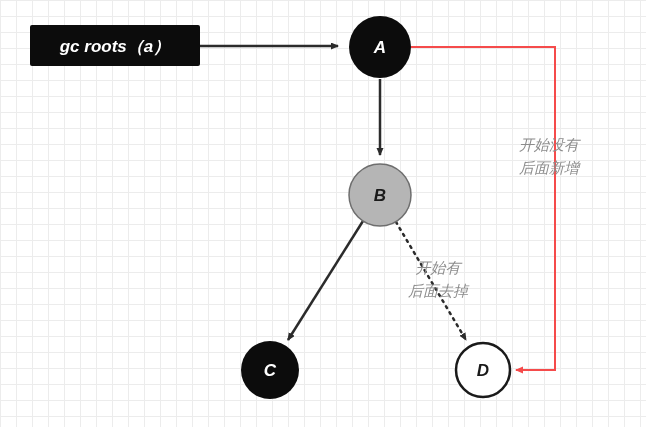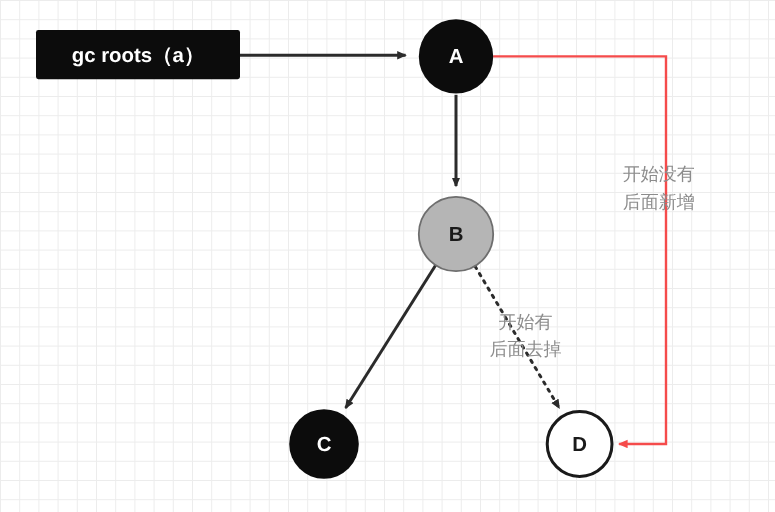--- a/index.html
+++ b/index.html
@@ -10,20 +10,21 @@
     position: relative;
     width: 646px;
     height: 427px;
     background-color: #ffffff;
     background-image:
       linear-gradient(#ececec 1px, transparent 1px),
       linear-gradient(90deg, #ececec 1px, transparent 1px);
     background-size: 16px 16px;
     overflow: hidden;
     font-family: "Liberation Sans", "DejaVu Sans", sans-serif;
+    font-style: italic;
   }
   svg {
     display: block;
   }
   .node-label {
     font-family: "Liberation Sans", "DejaVu Sans", sans-serif;
     font-size: 17px;
     font-weight: 600;
   }
   .box-label {

